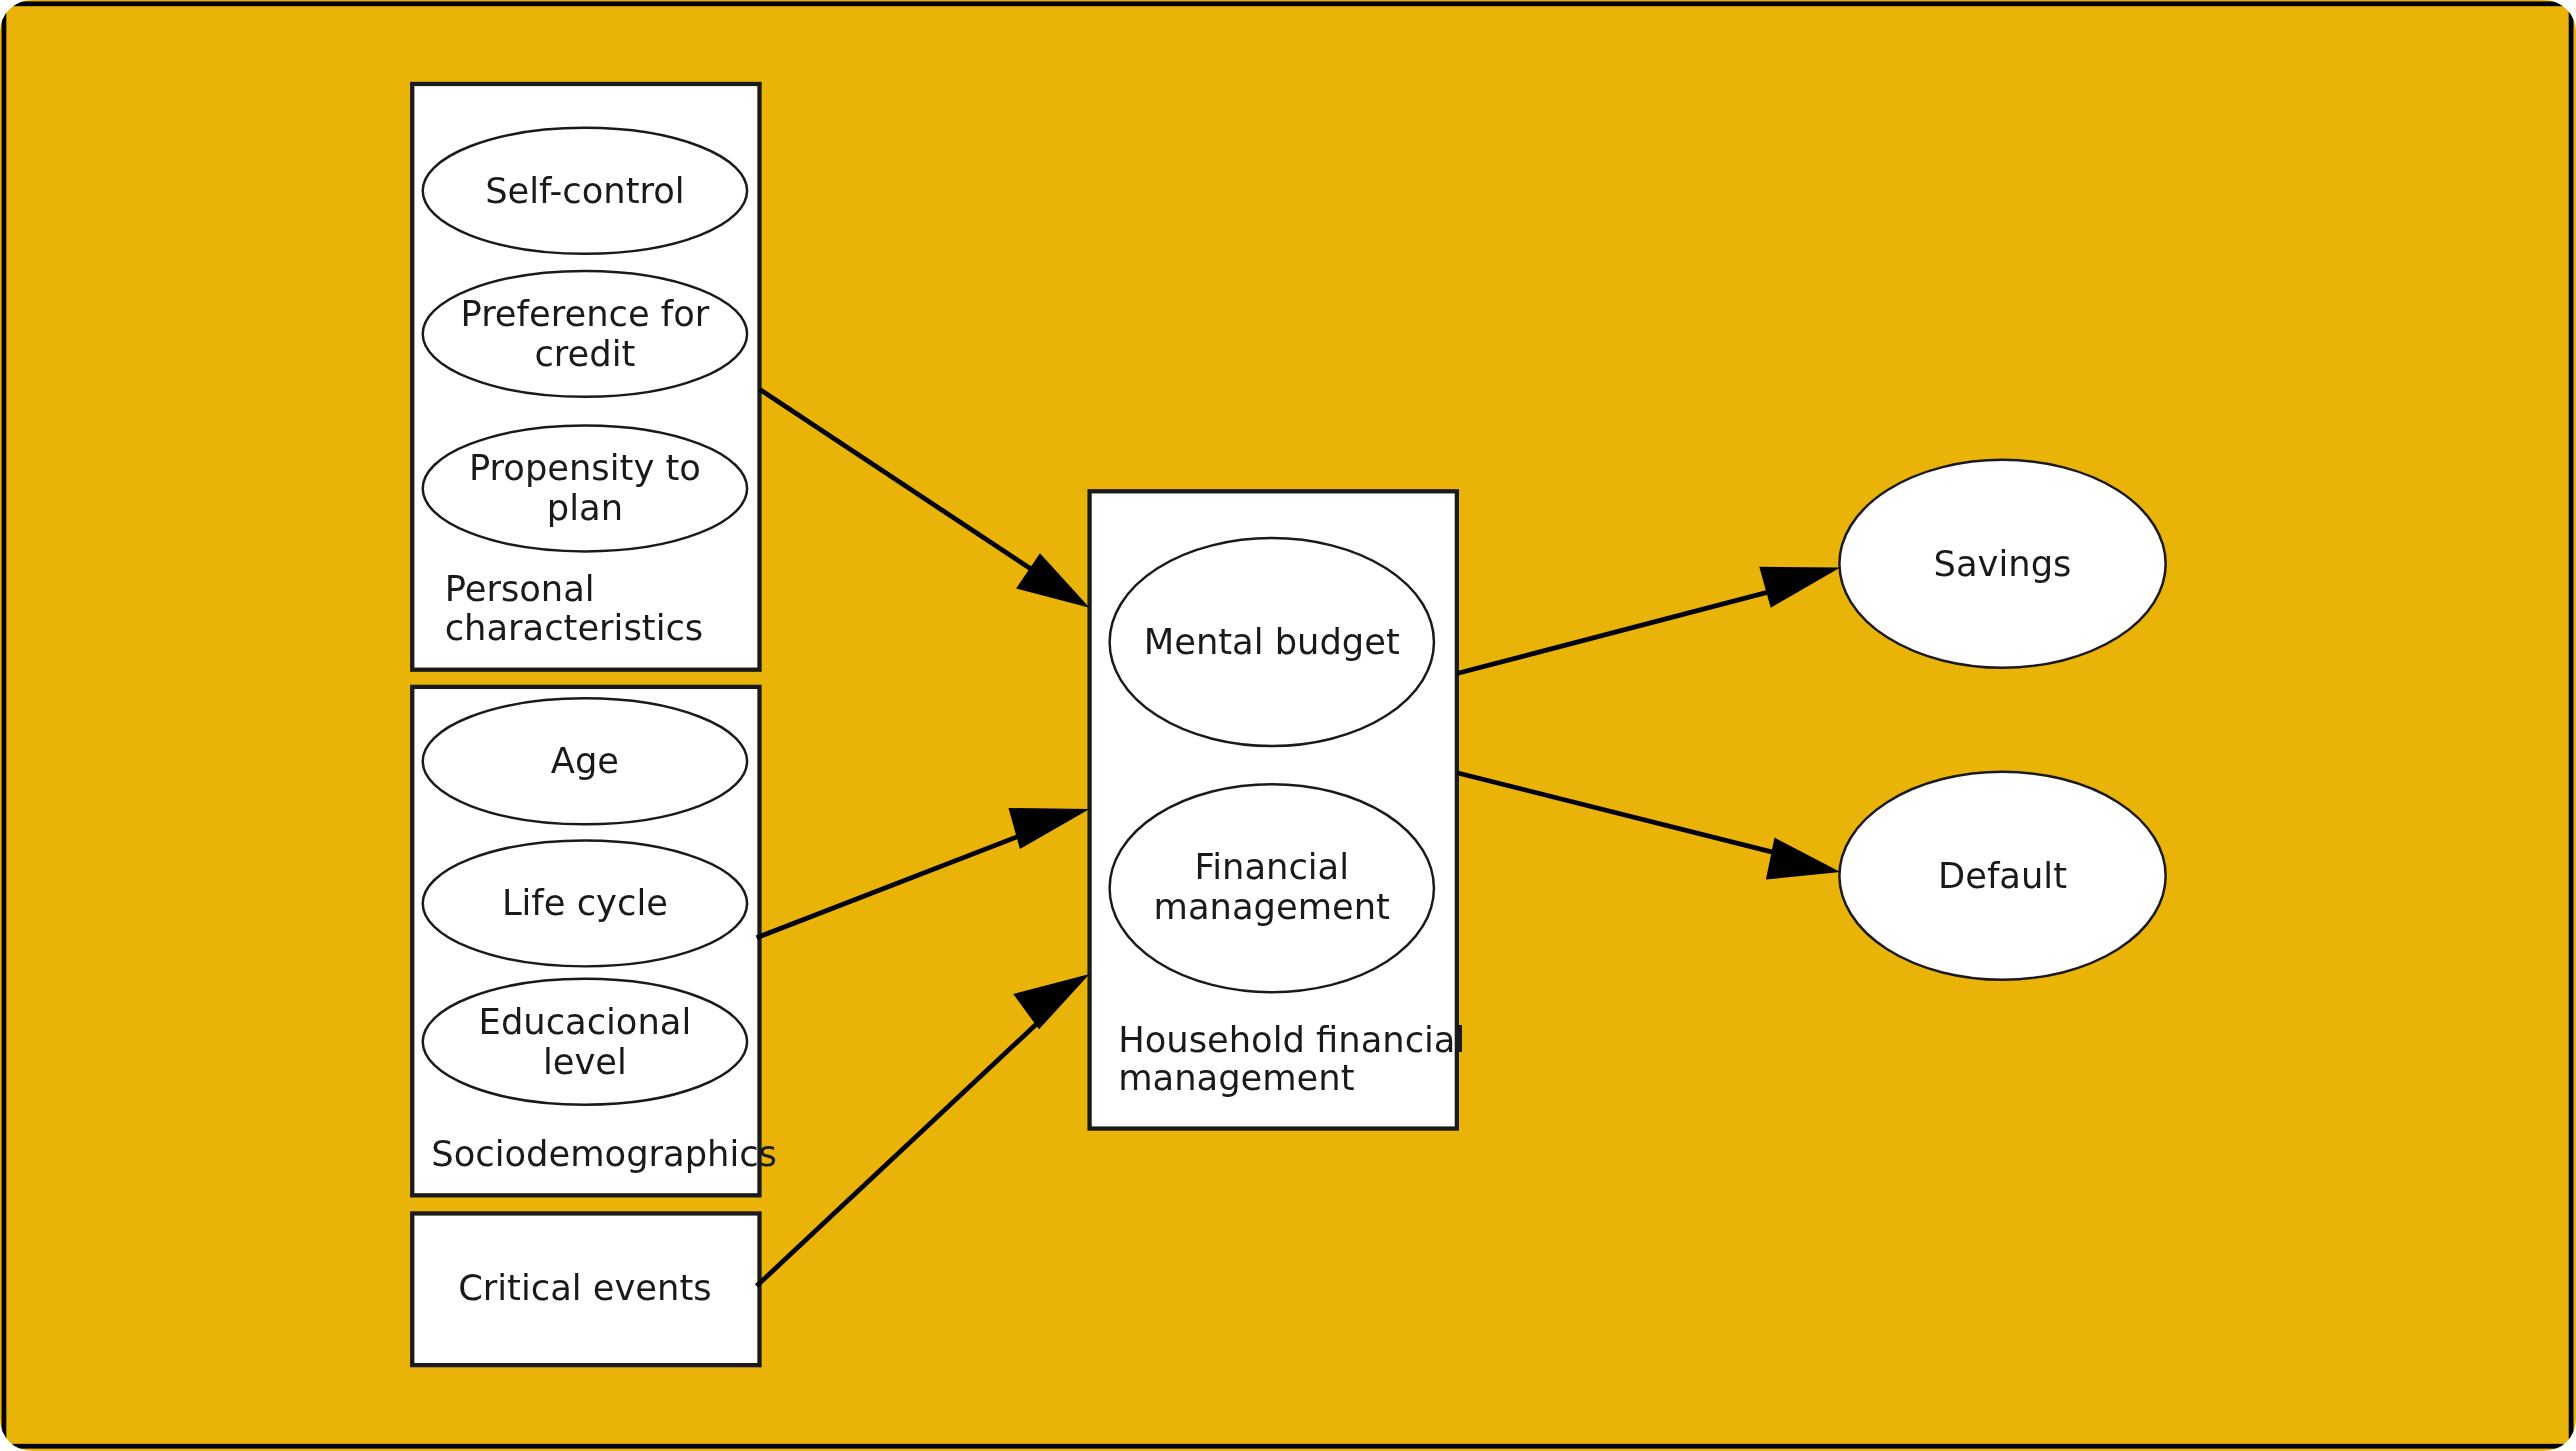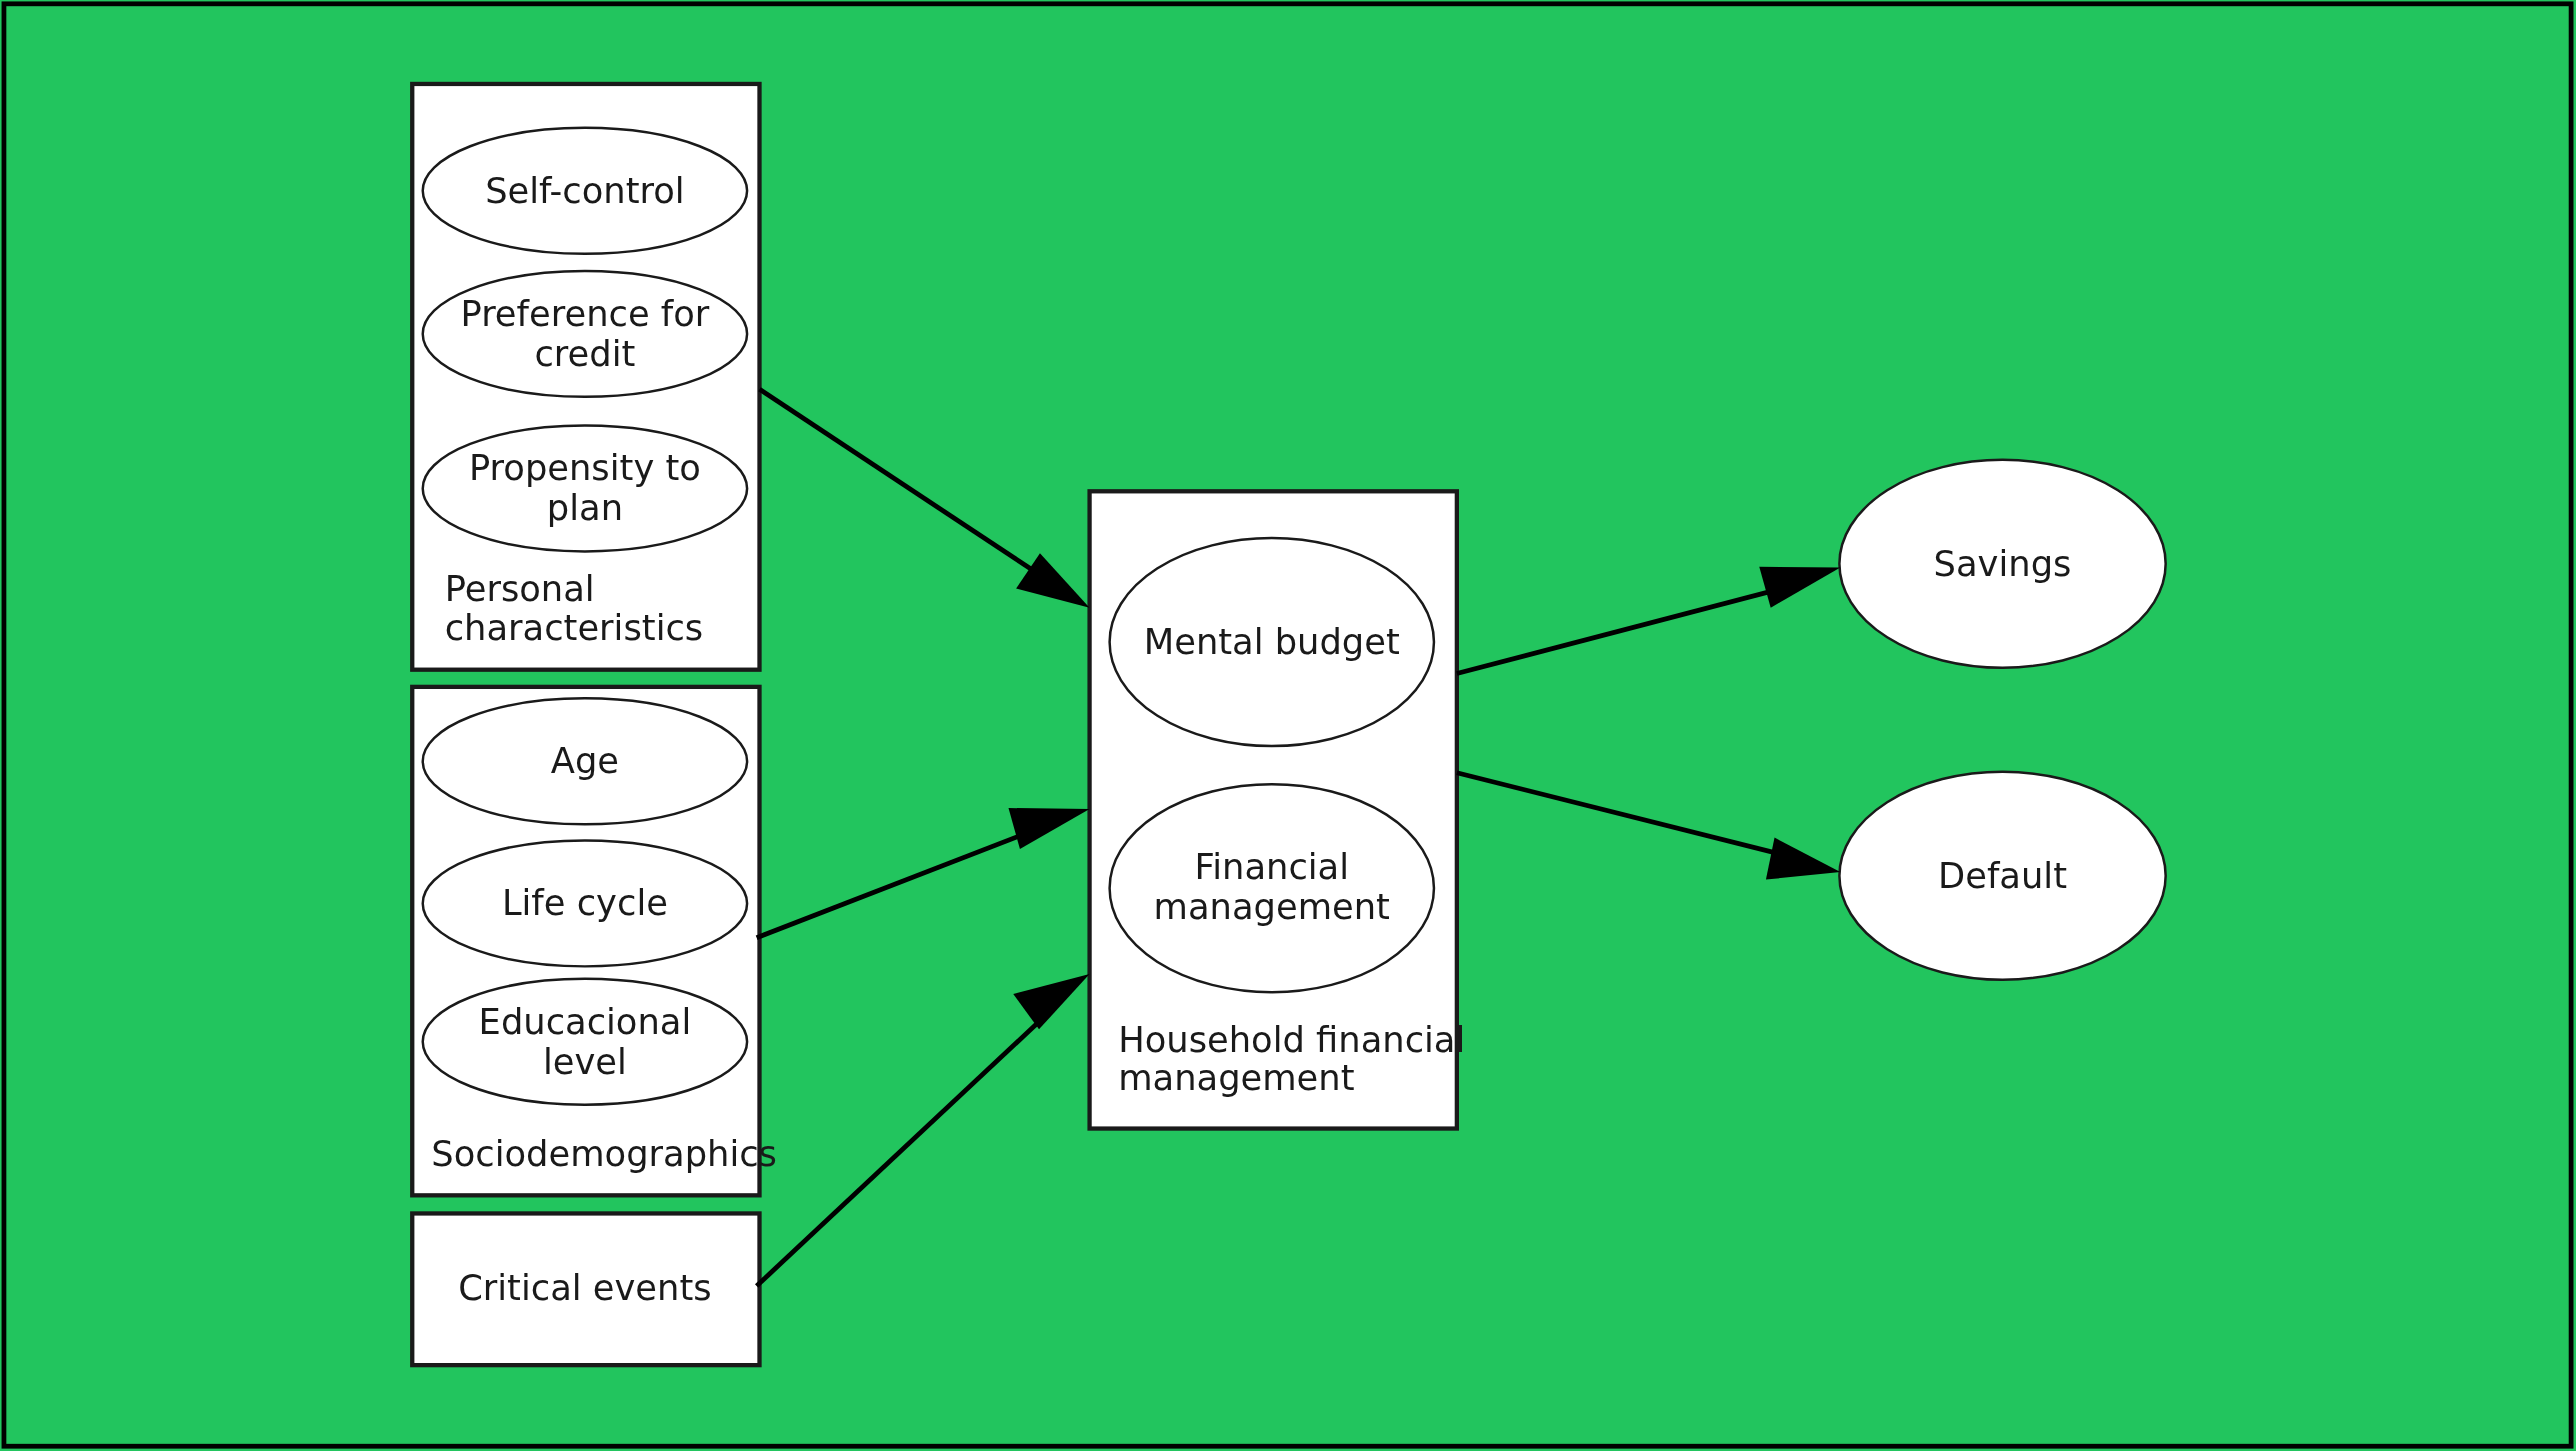--- a/index.html
+++ b/index.html
@@ -7,22 +7,23 @@
     padding: 0;
     background: #ffffff;
   }
   body {
     font-family: "DejaVu Sans", sans-serif;
   }
   #canvas {
     position: relative;
     width: 2576px;
     height: 1451px;
-    background: #22c55e;
+    background: #eab308;
     overflow: hidden;
+    border-radius: 32px;
   }
   #diagram-svg {
     position: absolute;
     left: 0;
     top: 0;
     width: 2576px;
     height: 1451px;
     display: block;
   }
   .frame-rect {

